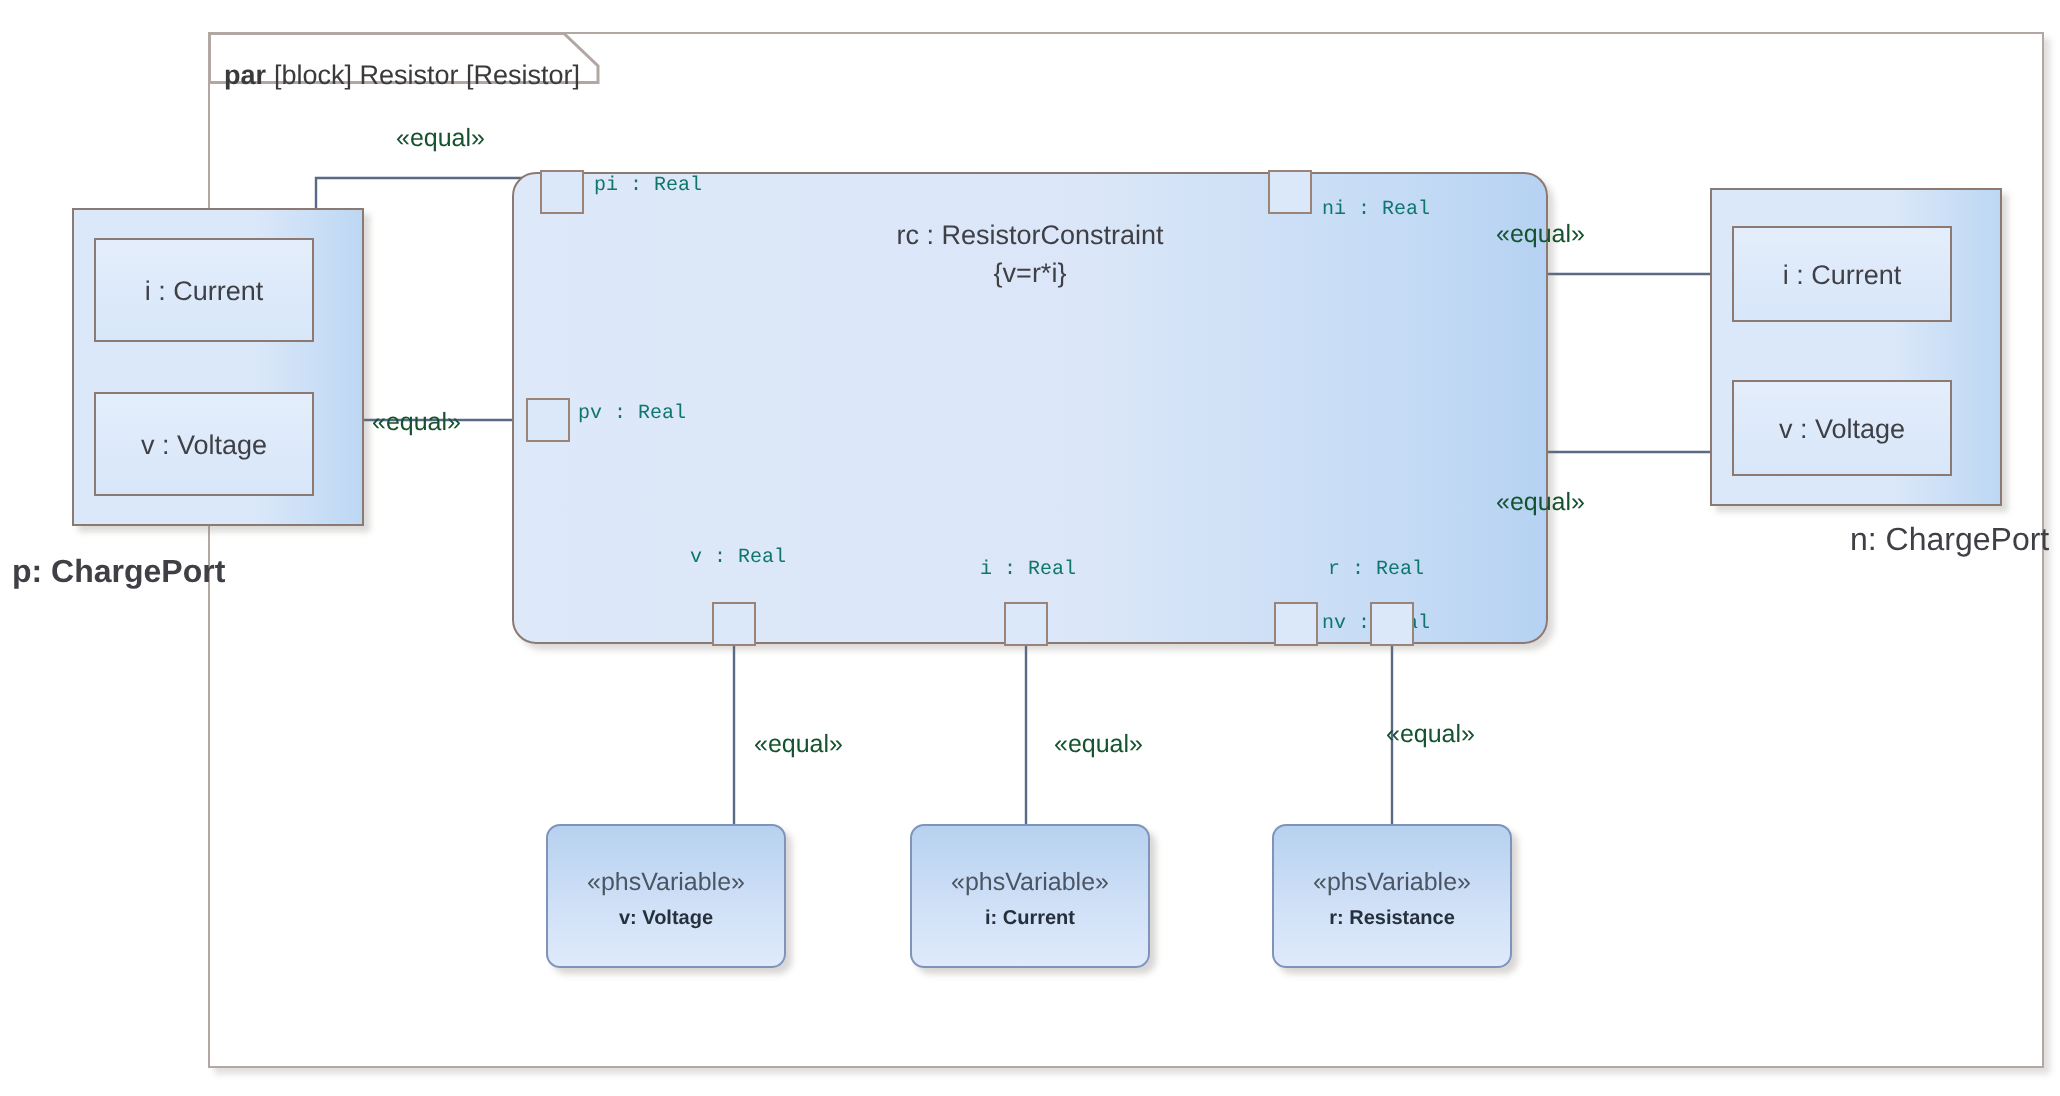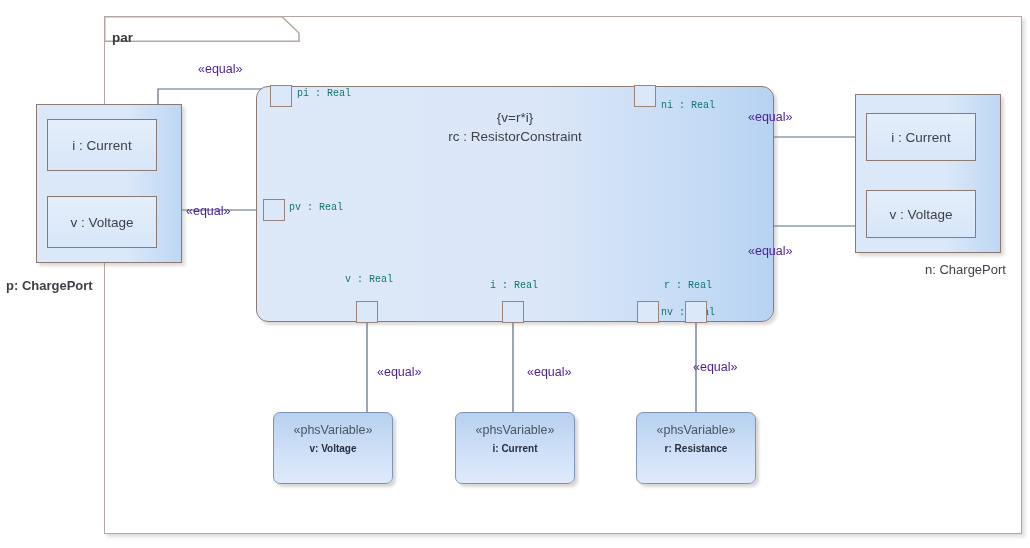--- a/index.html
+++ b/index.html
@@ -55,21 +55,21 @@
   }
   .compartment {
     border: 1.2px solid #8c7a72;
     background: linear-gradient(to bottom, #e4eefb 0%, #d7e6f9 100%);
     display: flex; align-items: center; justify-content: center;
     font-size: 13.5px;
     color: #3f3f46;
     z-index: 4;
   }
   .blocklabel {
-    font-size: 13px;
+    font-size: 16px;
     color: #3f3f46;
     white-space: nowrap;
     z-index: 5;
   }
 
   
   .constraint {
     left: 256px; top: 86px;
     width: 518px; height: 236px;
     border: 1.3px solid #8c7a72;
@@ -106,77 +106,78 @@
 
   
   .phsvar {
     width: 120px; height: 72px;
     border: 1.2px solid #7f93bb;
     border-radius: 7px;
     background: linear-gradient(to bottom, #b6d1ef 0%, #cfe0f7 55%, #dfeafb 100%);
     box-shadow: 3px 3px 3px rgba(120,110,105,0.28);
     display: flex; flex-direction: column;
     align-items: center; justify-content: flex-start;
-    padding-top: 9px;
+    padding-top: 20px;
     z-index: 4;
   }
   .phsvar .stereo {
     font-size: 12.5px; color: #4b5563; line-height: 17px;
   }
   .phsvar .name {
     font-size: 10px; font-weight: bold; color: #26303d; line-height: 19px;
   }
 
   
   #wires { left:0; top:0; width:1030px; height:548px; z-index: 1; }
   #wires line, #wires polyline { stroke: #5a6a86; stroke-width: 1.2px; fill: none; }
 
   .edgelabel {
     font-size: 12.5px;
-    color: #4c1d95;
+    color: #14532d;
     white-space: nowrap;
     z-index: 6;
   }
 </style>
 </head>
 <body>
 
 <div id="diagram">
 
   <div class="abs frame"></div>
 
   <div class="abs frame-tab">
     <svg width="196" height="26" viewBox="0 0 196 26">
       <path d="M0.75,0.75 H178 L195,17 V25.25 H0.75 Z" fill="#ffffff" stroke="#b3a7a3" stroke-width="1.5"></path>
     </svg>
   </div>
 
   <div class="abs frame-header">
     <span class="ptag">par</span>
+    <span>[block] Resistor [Resistor]</span>
   </div>
 
   <svg id="wires" class="abs">
 
     <polyline points="158,143 158,89 270,89"></polyline>
 
     <polyline points="158,210 270,210"></polyline>
 
     <polyline points="655,97 655,137 862,137"></polyline>
 
     <polyline points="651,311 651,226 862,226"></polyline>
 
     <line x1="367" y1="322" x2="367" y2="412"></line>
     <line x1="513" y1="322" x2="513" y2="412"></line>
     <line x1="696" y1="322" x2="696" y2="412"></line>
   </svg>
 
   <div class="abs constraint"></div>
   <div class="abs constraint-title">
+    <div>rc : ResistorConstraint</div>
     <div>{v=r*i}</div>
-    <div>rc : ResistorConstraint</div>
   </div>
 
   <div class="abs port" style="left:270px; top:85px;"></div>
   <div class="abs portlabel" style="left:297px; top:88px;">pi : Real</div>
 
   <div class="abs port" style="left:634px; top:85px;"></div>
   <div class="abs portlabel" style="left:661px; top:100px;">ni : Real</div>
 
   <div class="abs port" style="left:263px; top:199px;"></div>
   <div class="abs portlabel" style="left:289px; top:202px;text-align:right;">pv : Real</div>

